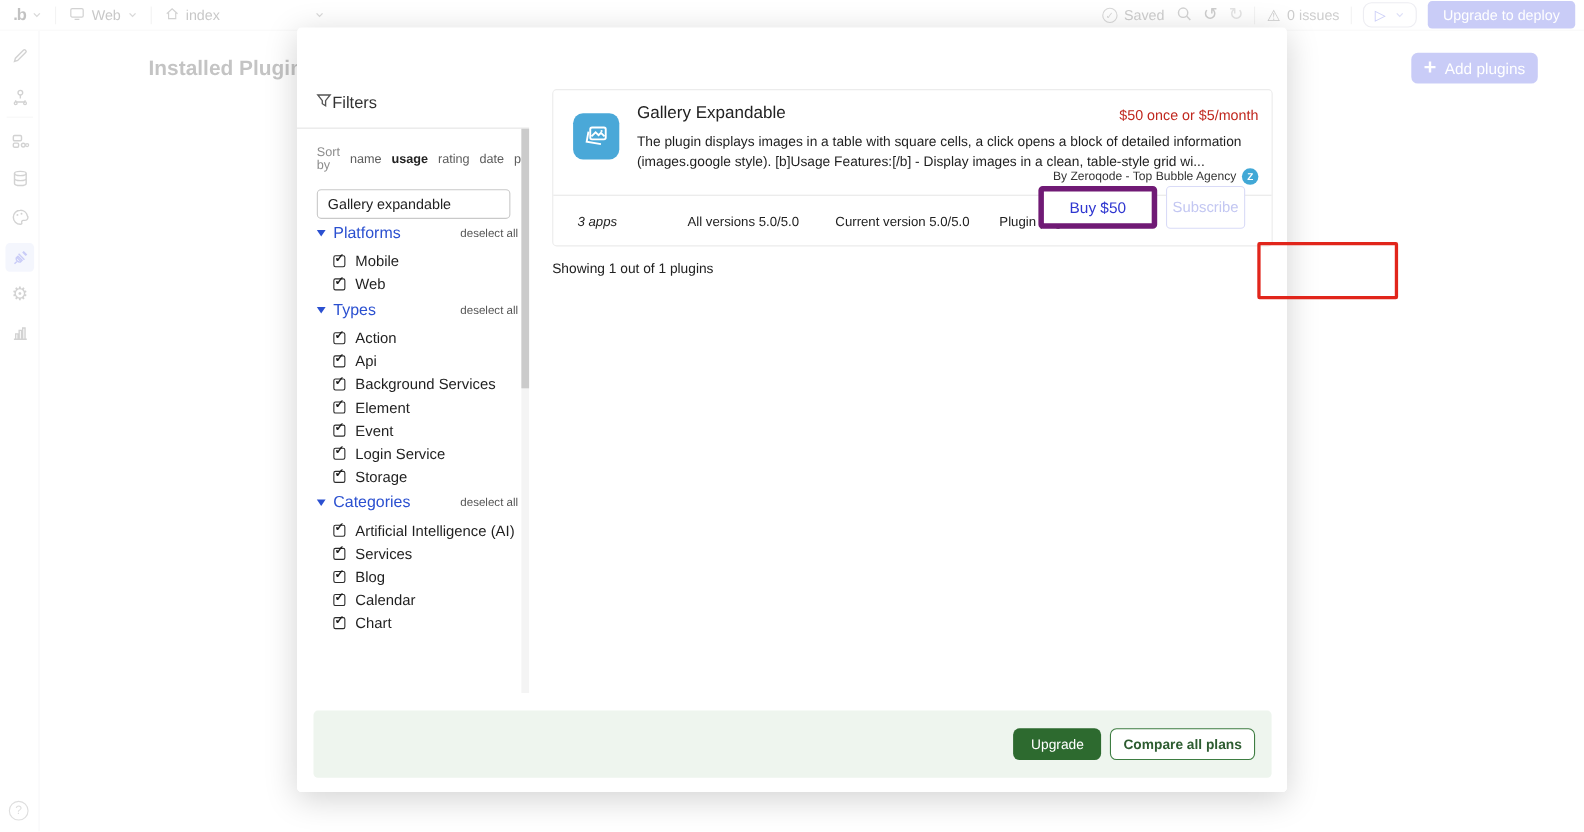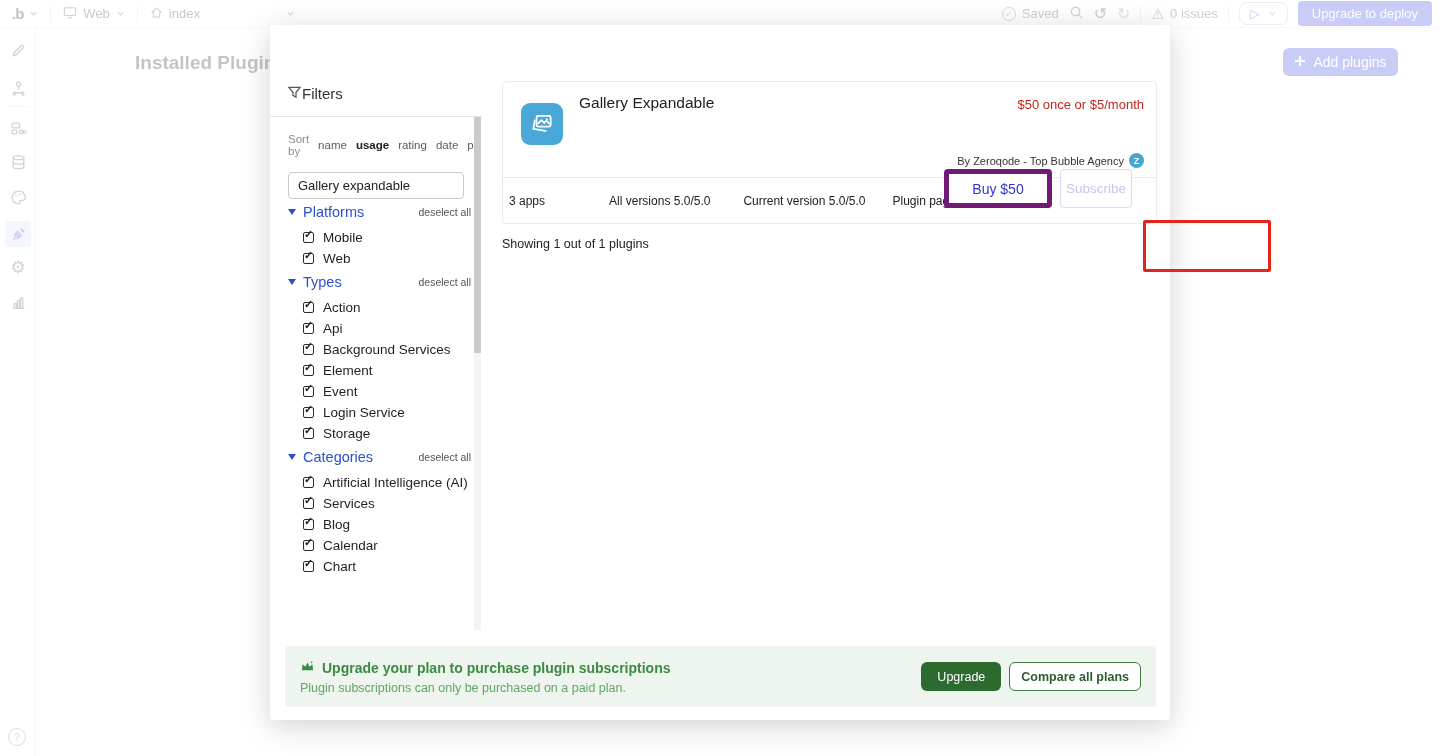--- a/index.html
+++ b/index.html
@@ -68,21 +68,21 @@
   .content { position:absolute; left:211px; top:46px; width:689px; height:559px; }
   .plugin-card { position:absolute; left:21px; top:10px; width:655px; height:143px; border:1px solid #ececec; border-radius:4px; background:#fff; }
   .card-top { position:relative; height:95px; }
   .plug-icon { position:absolute; left:18px; top:21px; width:42px; height:42px; background:#4aa8d8; border-radius:9px; display:flex; align-items:center; justify-content:center; }
   .plug-name { position:absolute; left:76px; top:12px; font-size:15.5px; color:#222; }
   .plug-price { position:absolute; right:12px; top:15px; font-size:13px; color:#c0271e; }
   .plug-desc { position:absolute; left:76px; top:39px; width:578px; font-size:12.5px; line-height:1.42; color:#1f1f1f; }
   .plug-author { position:absolute; right:12px; top:71px; font-size:11px; color:#333; display:flex; align-items:center; gap:5px; }
   .z-badge { width:15px; height:15px; background:#41a8d6; border-radius:50%; color:#fff; font-size:9px; font-weight:bold; display:flex; align-items:center; justify-content:center; }
   .card-foot { position:absolute; left:0; top:95px; width:100%; height:47px; border-top:1px solid #e8e8e8; display:flex; align-items:center; font-size:12px; color:#222; }
-  .stat-apps { margin-left:6px; }
+  .stat-apps { margin-left:22px;font-style:italic; }
   .stat-allv { margin-left:64px; }
   .stat-curv { margin-left:33px; }
   .stat-page { margin-left:27px; cursor:pointer; }
   .buy-btn { position:absolute; left:441px; top:-9px; width:108px; height:39px; background:#fff; border:5px solid #701a75; border-radius:4px; color:#2f36d0; font-size:14px; display:flex; align-items:center; justify-content:center; cursor:pointer; }
   .sub-btn { position:absolute; left:557px; top:-9px; width:72px; height:39px; background:#fff; border:1px solid #d9dbf7; border-radius:4px; color:#c3c7f2; font-size:13.5px; display:flex; align-items:center; justify-content:center; }
   .red-box { position:absolute; left:662px; top:149px; width:128px; height:52px; border:3px solid #e1251b; border-radius:2px; pointer-events:none; z-index:5; }
   .results-count { position:absolute; left:21px; top:166px; font-size:12.5px; color:#222; }
 
   
   .modal-footer { position:absolute; left:0; top:605px; width:900px; height:90px; background:#fff; border-radius:0 0 4px 4px; }
@@ -357,50 +357,41 @@
                 <g fill="none" stroke="#fff" stroke-width="1.6">
                   <rect x="7" y="4.5" width="13" height="10" rx="1.5"></rect>
                   <path d="M8 12 L11.5 8.5 L14 11 L16 9 L19 12"></path>
                   <circle cx="16.5" cy="7.5" r="0.9" fill="#fff" stroke="none"></circle>
                   <path d="M5.5 8 L4 16.5 L16 18.5"></path>
                 </g>
               </svg>
           </div>
           <div class="plug-name">Gallery Expandable</div>
           <div class="plug-price">$50 once or $5/month</div>
+          <div class="plug-desc">The plugin displays images in a table with square cells, a click opens a block of detailed information (images.google style). [b]Usage Features:[/b] - Display images in a clean, table-style grid wi...</div>
           <div class="plug-author">
             <span>By Zeroqode - Top Bubble Agency</span>
             <span class="z-badge">Z</span>
           </div>
         </div>
         <div class="card-foot">
           <span class="stat-apps">3 apps</span>
           <span class="stat-allv">All versions 5.0/5.0</span>
           <span class="stat-curv">Current version 5.0/5.0</span>
           <span class="stat-page">Plugin page</span>
           <span class="buy-btn">Buy $50</span>
           <span class="sub-btn">Subscribe</span>
         </div>
       </div>
       <div class="red-box"></div>
       <div class="results-count">Showing 1 out of 1 plugins</div>
     </div>
 
     <div class="modal-footer">
       <div class="banner">
-        <div class="banner-text">
-          <div class="banner-title">
-            <span><svg width="15" height="15" viewBox="0 0 16 16">
-                  <path d="M2 12 L2.8 5.5 L5.8 8.3 L8 3.8 L10.2 8.3 L13.2 5.5 L14 12 Z" fill="#3c8b40"></path>
-                  <path d="M12.5 2 L13 3 L14 3.3 L13 3.8 L12.7 4.9 L12.2 3.9 L11.2 3.6 L12.1 3 Z" fill="#3c8b40"></path>
-                </svg></span>
-            <span>Upgrade your plan to purchase plugin subscriptions</span>
-          </div>
-          <div class="banner-sub">Plugin subscriptions can only be purchased on a paid plan.</div>
-        </div>
         <div class="banner-btns">
           <button class="upgrade-btn">Upgrade</button>
           <button class="compare-btn">Compare all plans</button>
         </div>
       </div>
     </div>
   </div>
 
 </div>
 

